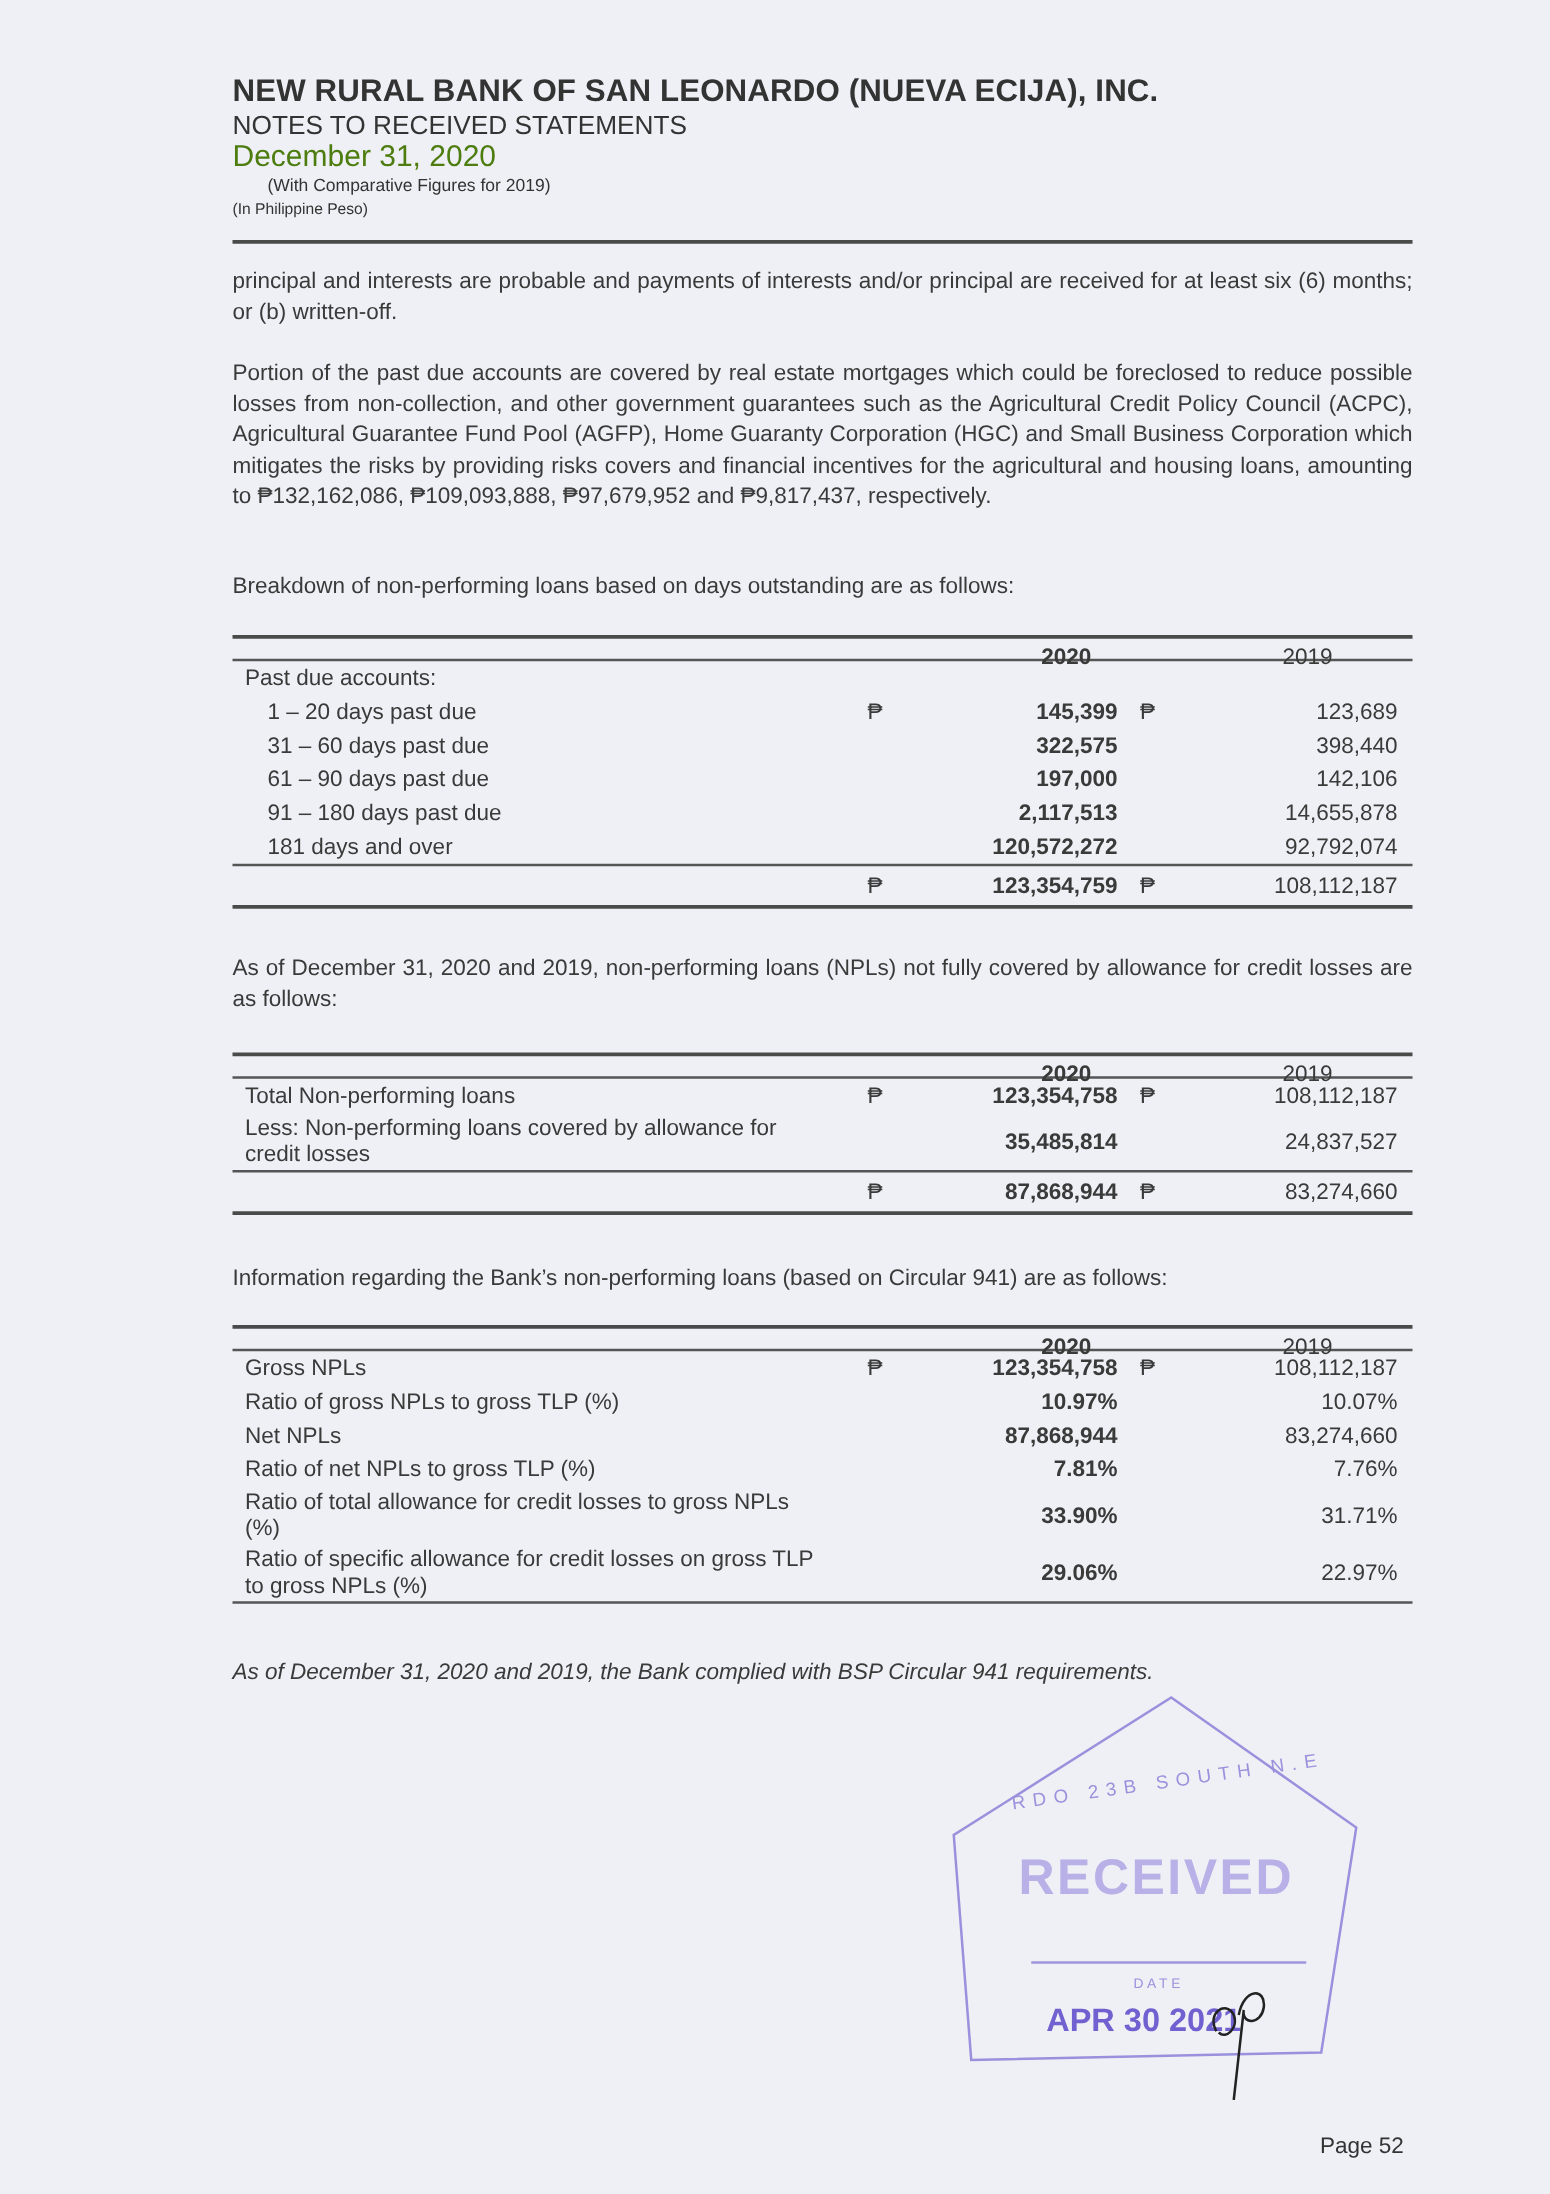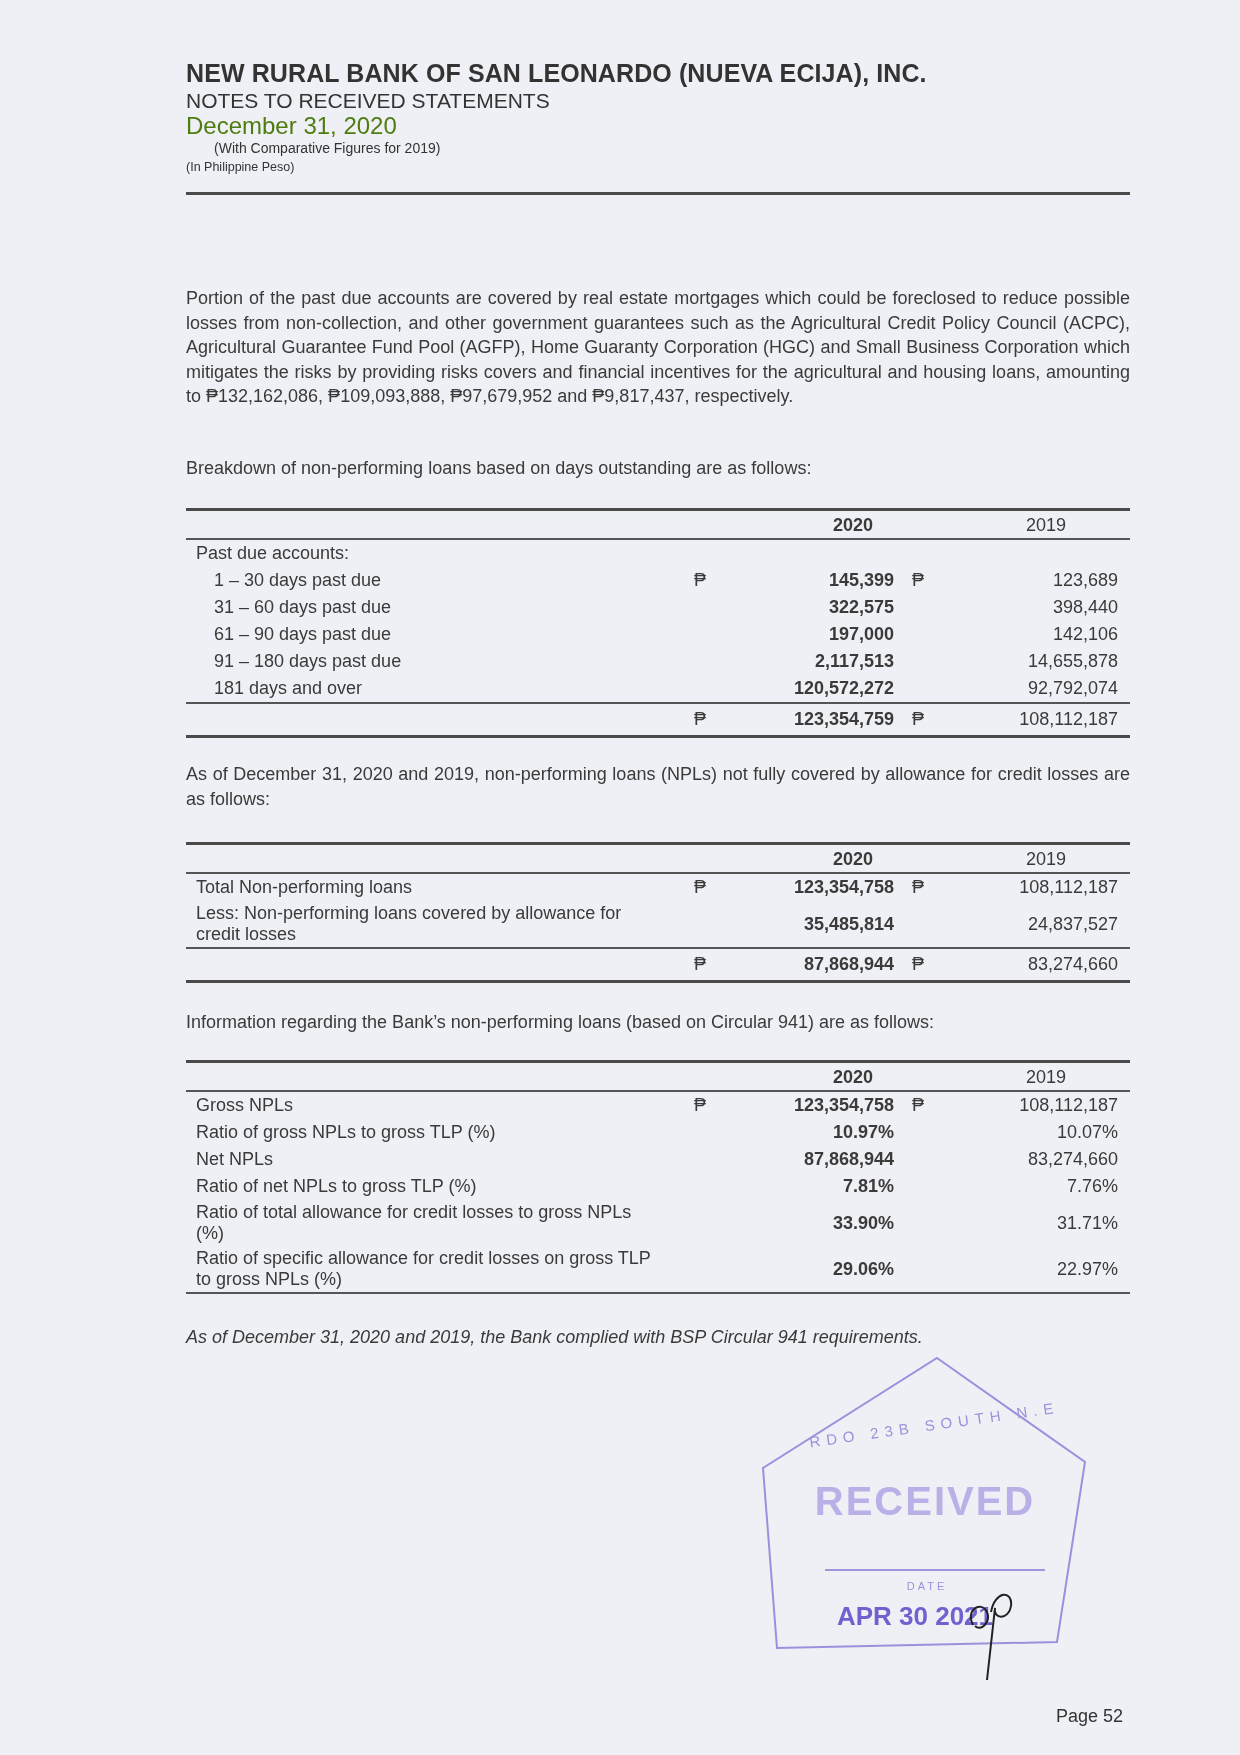--- a/index.html
+++ b/index.html
@@ -27,56 +27,57 @@
   .row.tall { height: 46px; }
   .cell { position: absolute; top: 0; line-height: 27px; white-space: nowrap; }
   .tall .cell { line-height: 46px; }
   .lbl { left: 10px; }
   .lbl.indent { left: 28px; }
   .lbl.wrap { white-space: normal; width: 460px; line-height: 21px; top: 2px; }
   .peso1 { left: 508px; }
   .v2020 { right: 236px; font-weight: bold; text-align: right; }
   .peso2 { left: 726px; }
   .v2019 { right: 12px; text-align: right; }
-  .colhead { position: relative; height: 27px; }
+  .colhead { position: relative; height: 16px; }
   .colhead .y2020 { position: absolute; left: 600px; width: 134px; text-align: center; font-weight: bold; line-height: 28px; }
   .colhead .y2019 { position: absolute; left: 776px; width: 168px; text-align: center; line-height: 28px; }
 
   .stamp { position: absolute; left: 755px; top: 1350px; width: 390px; height: 330px; }
   .page-num { position: absolute; left: 1056px; top: 1706px; font-size: 18px; color: #333; }
 </style>
 </head>
 <body>
 
 <div class="page">
 
   <div class="header">
     <div class="h-company">NEW RURAL BANK OF SAN LEONARDO (NUEVA ECIJA), INC.</div>
     <div class="h-notes">NOTES TO RECEIVED STATEMENTS</div>
     <div class="h-date">December 31, 2020</div>
     <div class="h-comp">(With Comparative Figures for 2019)</div>
     <div class="h-unit">(In Philippine Peso)</div>
   </div>
   <div class="h-rule"></div>
 
+  <div class="para" style="top:212px;">principal and interests are probable and payments of interests and/or principal are received for at least six (6) months; or (b) written-off.</div>
   <div class="para" style="top:286px;">Portion of the past due accounts are covered by real estate mortgages which could be foreclosed to reduce possible losses from non-collection, and other government guarantees such as the Agricultural Credit Policy Council (ACPC), Agricultural Guarantee Fund Pool (AGFP), Home Guaranty Corporation (HGC) and Small Business Corporation which mitigates the risks by providing risks covers and financial incentives for the agricultural and housing loans, amounting to ₱132,162,086, ₱109,093,888, ₱97,679,952 and ₱9,817,437, respectively.</div>
   <div class="para" style="top:456px;">Breakdown of non-performing loans based on days outstanding are as follows:</div>
 
   <div class="tbl" style="top:508px;">
     <div class="rule-thick"></div>
     <div class="colhead">
       <div class="y2020">2020</div>
       <div class="y2019">2019</div>
     </div>
     <div class="rule-thin"></div>
     <div class="row">
       <span class="cell lbl">Past due accounts:</span>
     </div>
     <div class="row">
-      <span class="cell lbl indent">1 – 30 days past due</span>
+      <span class="cell lbl indent">1 – 20 days past due</span>
       <span class="cell peso1">₱</span>
       <span class="cell v2020">145,399</span>
       <span class="cell peso2">₱</span>
       <span class="cell v2019">123,689</span>
     </div>
     <div class="row">
       <span class="cell lbl indent">31 – 60 days past due</span>
       <span class="cell v2020">322,575</span>
       <span class="cell v2019">398,440</span>
     </div>

